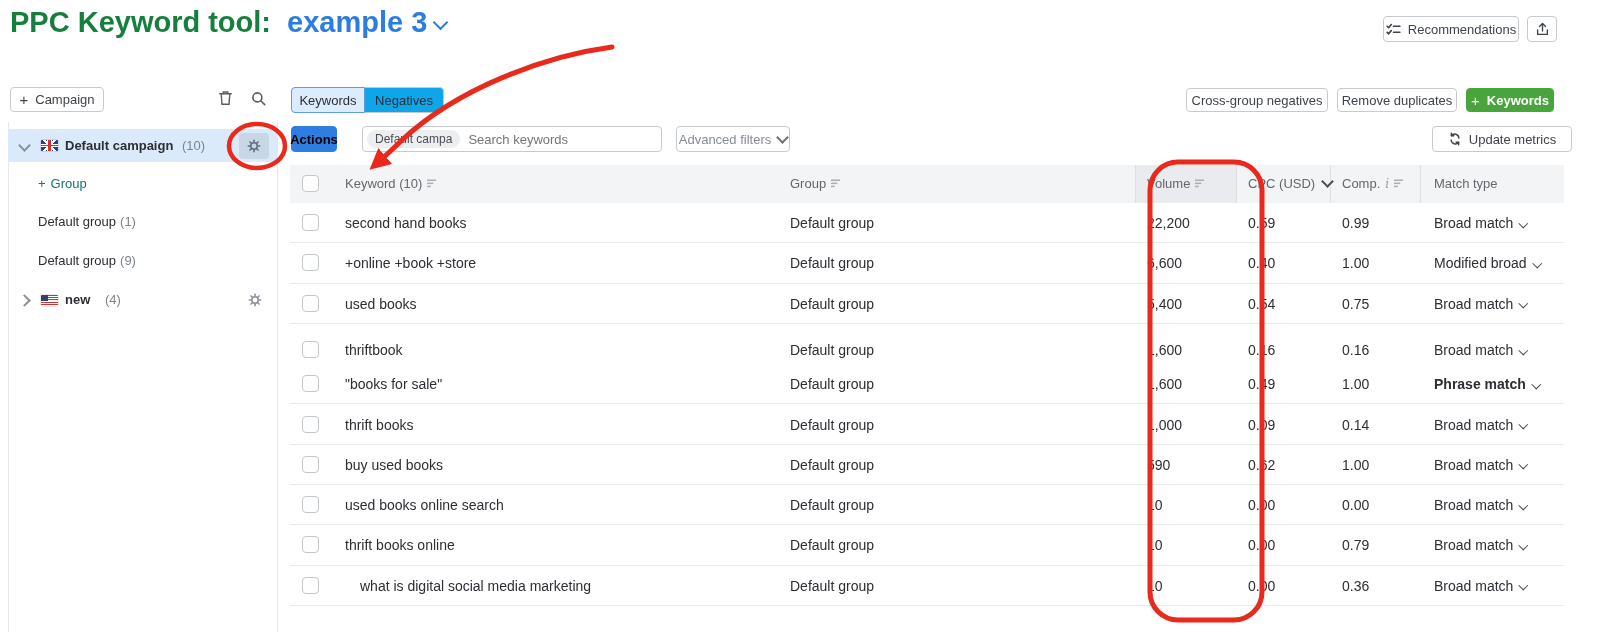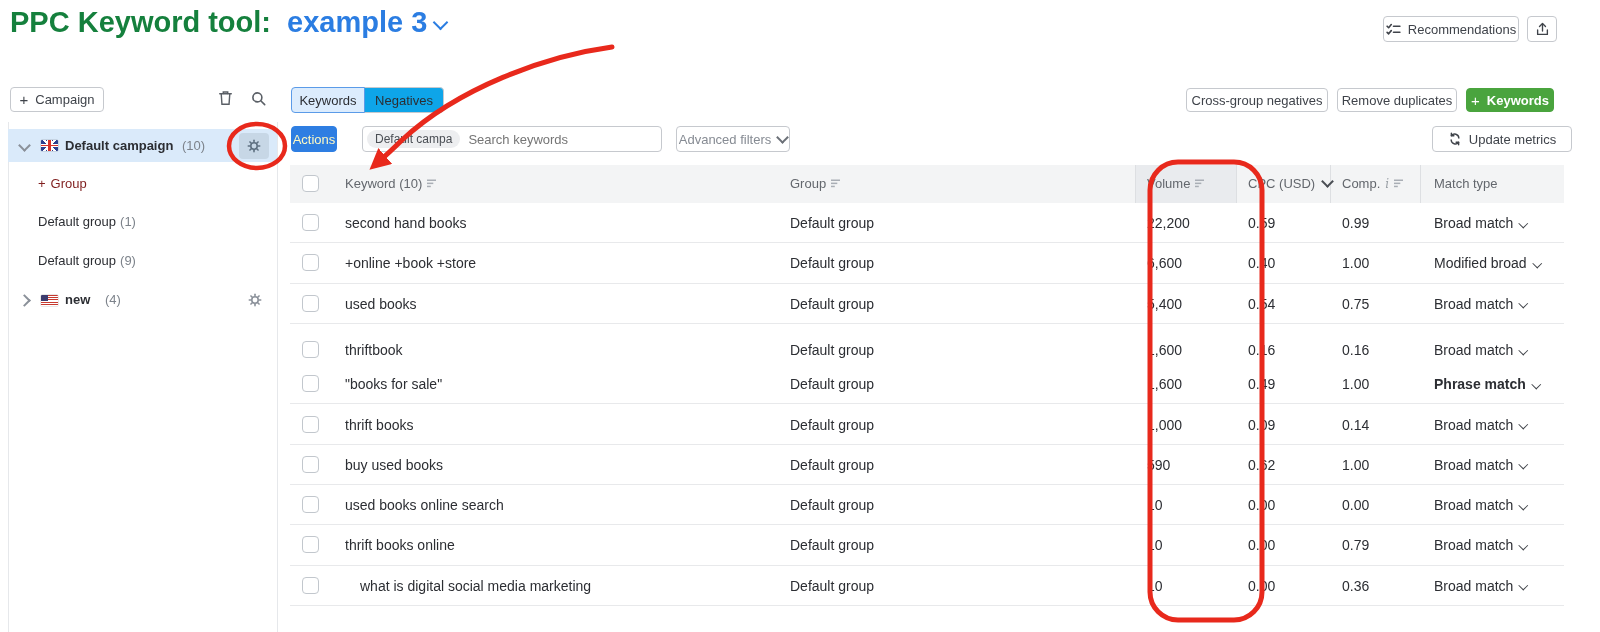--- a/index.html
+++ b/index.html
@@ -105,21 +105,21 @@
             <path d="M16 10 H18.2"></path>
             <path d="M4.2 4.2 L5.8 5.8"></path>
             <path d="M14.2 14.2 L15.8 15.8"></path>
             <path d="M15.8 4.2 L14.2 5.8"></path>
             <path d="M5.8 14.2 L4.2 15.8"></path>
           </g>
         </svg>
     </span>
   </div>
 
-  <div class="sidebar-item" style="top:172px;color:#7f1d1d;">
+  <div class="sidebar-item" style="top:172px;color:#0f766e;">
     <span style="font-weight:400;margin-right:5px;">+</span><span>Group</span>
   </div>
 
   <div class="sidebar-item" style="top:210px;">
     <span>Default group</span><span class="cnt">(1)</span>
   </div>
   <div class="sidebar-item" style="top:249px;">
     <span>Default group</span><span class="cnt">(9)</span>
   </div>
 
@@ -145,21 +145,21 @@
     </span>
   </div>
 
   <div class="tab" style="left:291px;top:87px;width:74px;background:#dcecfd;border:1px solid #5b9be8;border-radius:4px 0 0 4px;z-index:2;">
     <span>Keywords</span>
   </div>
   <div class="tab" style="left:364px;top:87px;width:80px;background:#0ea5e9;border:1px solid #c6c9ce;border-radius:0 4px 4px 0;">
     <span>Negatives</span>
   </div>
 
-  <div class="btn" style="left:291px;top:126px;width:46px;height:26px;background:#2e7ee2;border-color:#2e7ee2;color:#fef9c3;font-weight:400;">
+  <div class="btn" style="left:291px;top:126px;width:46px;height:26px;background:#2e7ee2;border-color:#2e7ee2;color:#000000;font-weight:700;">
     <span>Actions</span>
   </div>
   <div class="abs" style="left:362px;top:126px;width:300px;height:26px;border:1px solid #c6c9ce;border-radius:4px;box-sizing:border-box;display:flex;align-items:center;padding-left:4px;background:#fff;">
     <span style="height:18px;line-height:18px;background:#edeef0;border-radius:9px;padding:0 8px;font-size:12px;color:#4a4e54;margin-right:6px;white-space:nowrap;overflow:hidden;">Default campa</span>
     <input type="text" style="border: none; outline: none; flex: 1 1 0%; font-size: 13px; font-family: inherit; color: rgb(44, 46, 51); min-width: 0px; background: transparent;" placeholder="Search keywords">
   </div>
   <div class="btn" style="left:676px;top:126px;width:114px;height:26px;color:#868b93;">
     <span>Advanced filters</span>
     <span class="chv" style="color:#6b7077;position:relative;top:-2px;"></span>
   </div>

